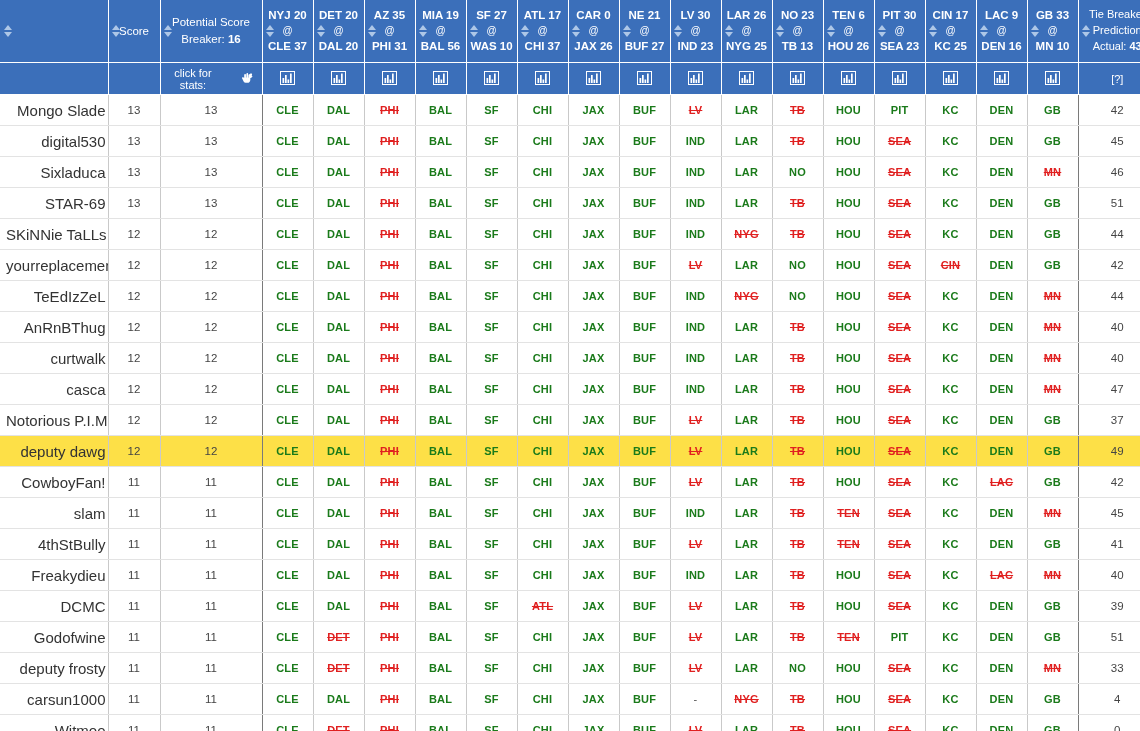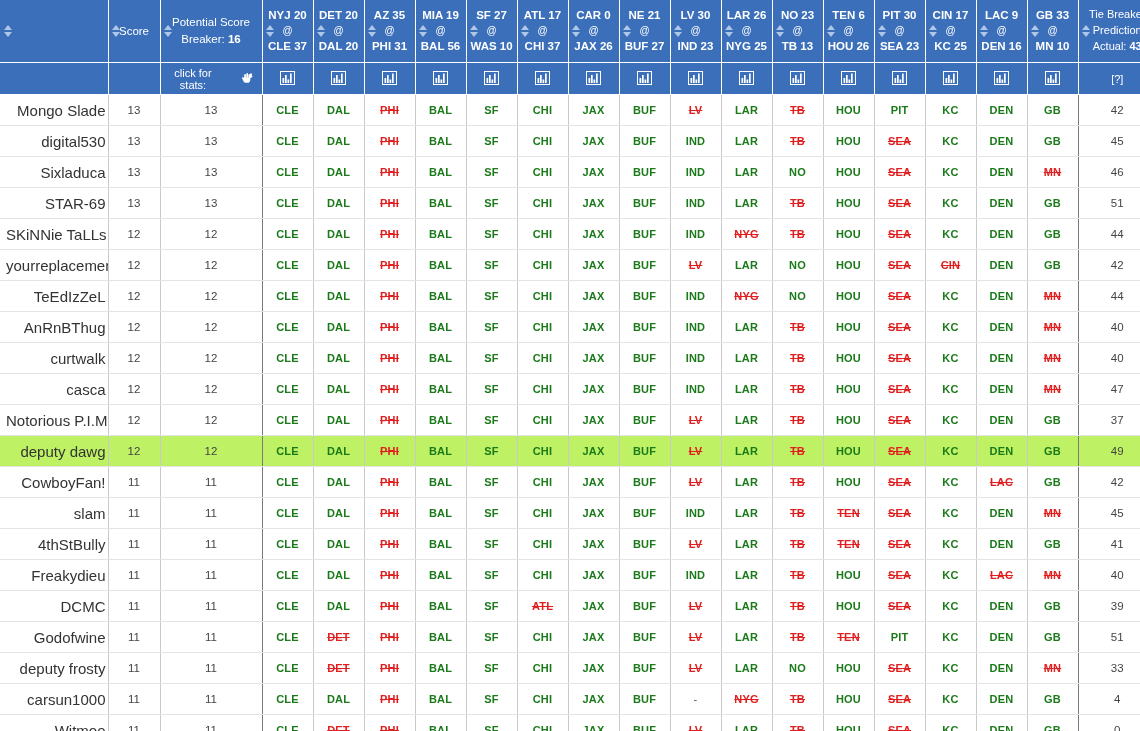--- a/index.html
+++ b/index.html
@@ -71,21 +71,21 @@
     font-size:11px;
     white-space:nowrap;
     overflow:hidden;
     background:#fff;
   }
   tbody td.lastcol{border-right:none;}
   tbody tr td:first-child{
     text-align:right;padding-left:6px;color:#333;font-size:15px;
   }
   tbody td.num{color:#444;font-size:11.5px;}
-  tbody tr.hl td{background:#bef264;margin-left:28px;}
+  tbody tr.hl td{background:#fde047;margin-left:28px;}
   .pick{font-weight:bold;font-size:11px;letter-spacing:.2px;}
   .pick.win{color:#1a7a1a;}
   .pick.lose{color:#e02020;text-decoration:line-through;}
   .pick.none{color:#555;font-weight:normal;}
   tbody td.sep{border-right:1px solid #7a7a7a;}
 </style>
 </head>
 <body>
 
 <div id="wrap">

